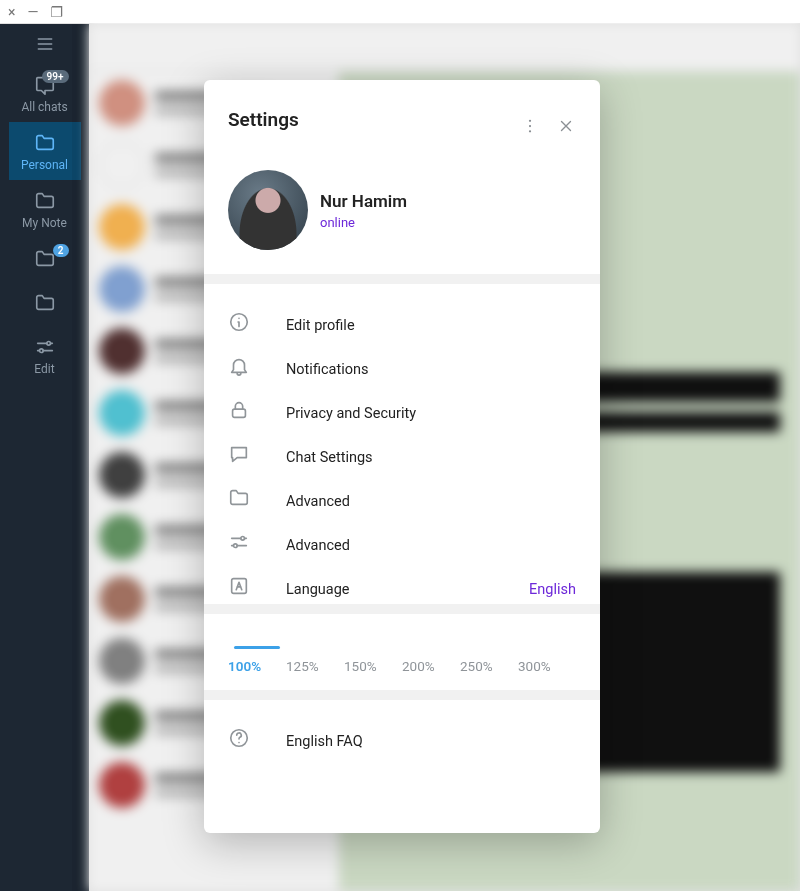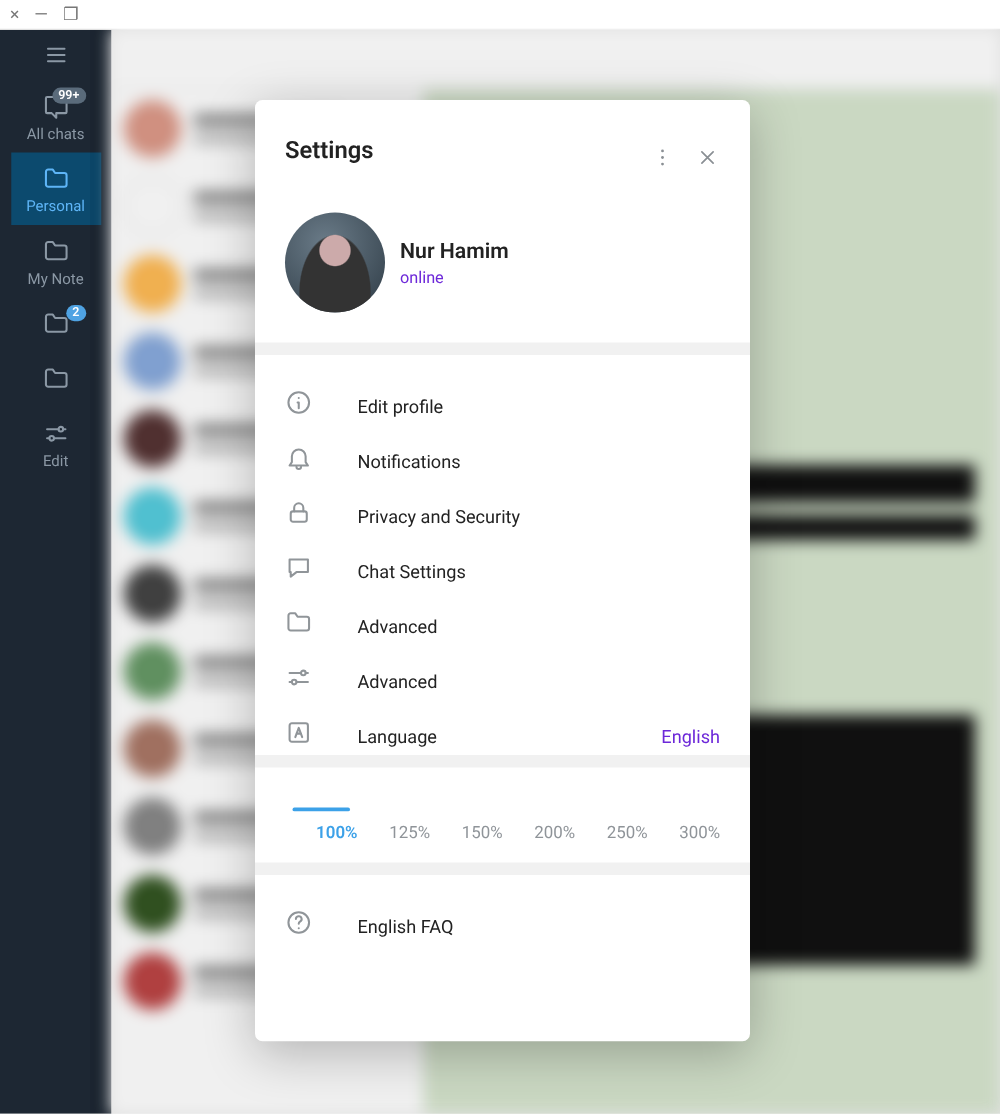--- a/index.html
+++ b/index.html
@@ -64,21 +64,21 @@
   .scale-section { padding:14px 24px 4px;}
   .scale-row { display:flex; align-items:center;}
   .scale-icon { width:28px; height:24px; margin-right:30px; color:#909599; display:flex; align-items:center;}
   .scale-label { font-size:14.5px; color:#222; flex:1;}
 
   
   .toggle { width:36px; height:16px; background:#b7dffb; border-radius:10px; position:relative; cursor:pointer;}
   .toggle::after { content:""; position:absolute; right:-2px; top:-3px; width:22px; height:22px; border-radius:50%; background:#3ca1e8; box-shadow:0 1px 3px rgba(0,0,0,.3);}
 
   .scale-tabs { display:flex; margin-top:20px; border-bottom:0;}
-  .scale-tab { flex:1; text-align:right; font-size:13.5px; color:#8f9499; padding:10px 0 12px; cursor:pointer; position:relative;}
+  .scale-tab { flex:1; text-align:left; font-size:13.5px; color:#8f9499; padding:10px 0 12px; cursor:pointer; position:relative;}
   .scale-tab.active { color:#3ca1e8; font-weight:600;}
   .scale-tab.active::before { content:""; position:absolute; top:-2px; left:6px; right:6px; height:3px; background:#3ca1e8; border-radius:2px;}
 
   
   svg { stroke:currentColor; fill:none; stroke-width:1.8; stroke-linecap:round; stroke-linejoin:round;}
 </style>
 </head>
 <body>
 
 <div class="titlebar">

